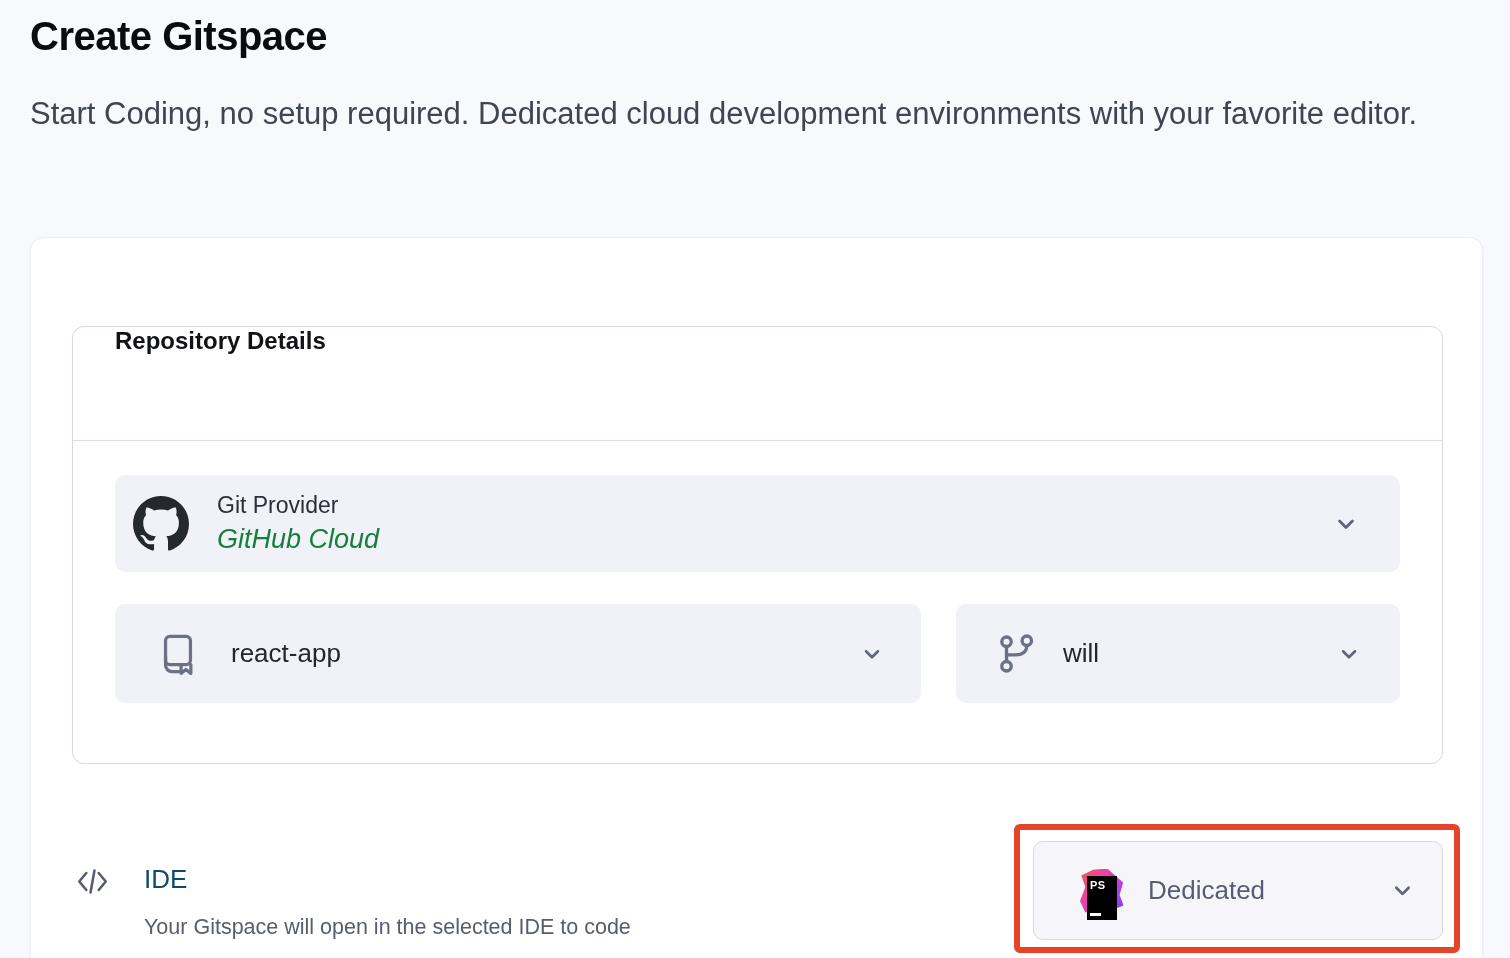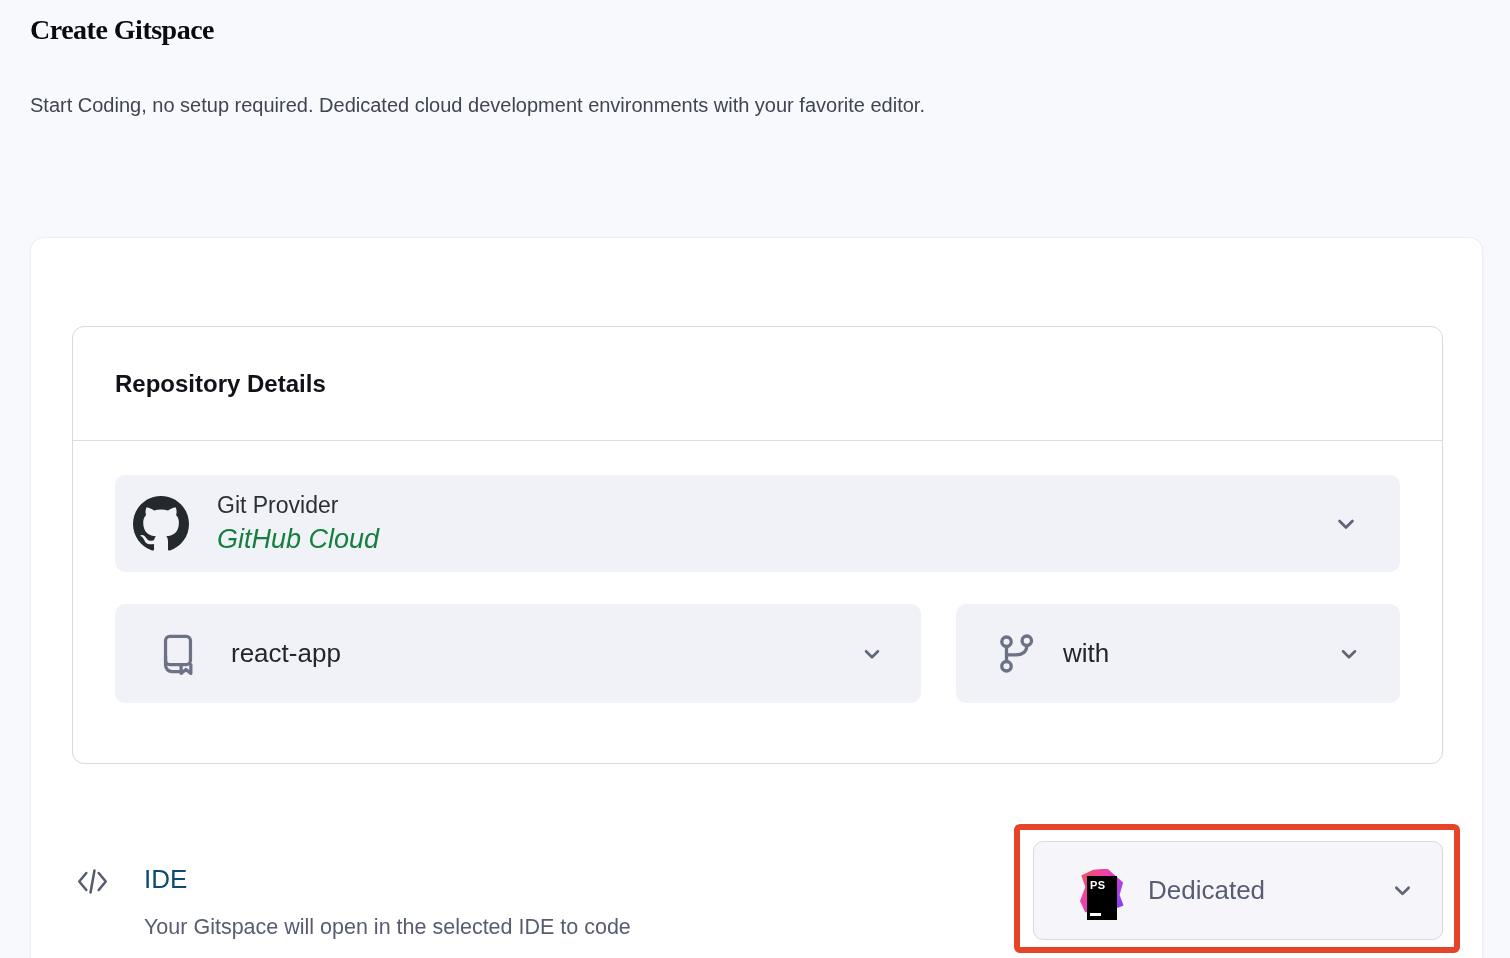--- a/index.html
+++ b/index.html
@@ -7,28 +7,27 @@
     width: 1510px; height: 958px;
     overflow: hidden;
     background: #f8f9fc;
     font-family: "Liberation Sans", "DejaVu Sans", sans-serif;
     position: relative;
   }
 
   
   .page-title {
     position: absolute; left: 30px; top: 14px;
-    font-size: 28px; font-weight: 800; letter-spacing: -0.5px;
+    font-size: 40px; font-weight: 800; letter-spacing: -0.5px;
     color: #0a0b0e;
-    font-family: Liberation Serif, serif;
   }
   .page-subtitle {
     position: absolute; left: 30px; top: 90px;
     max-width: 1400px;
-    font-size: 20px; line-height: 1.52;
+    font-size: 31px; line-height: 1.52;
     color: #404552;
   }
 
   
   .outer-card {
     position: absolute; left: 30px; top: 237px;
     width: 1453px; height: 780px;
     background: #ffffff;
     border: 1px solid #eeeff5;
     border-radius: 14px;
@@ -38,21 +37,21 @@
   
   .repo-card {
     position: absolute; left: 72px; top: 326px;
     width: 1371px; height: 438px;
     background: #ffffff;
     border: 1.5px solid #d7d8e4;
     border-radius: 12px;
   }
   .repo-card-header {
     height: 114px;
-    display: flex; align-items: center;
+    display: flex; 
     padding: 0 42px;
     border-bottom: 1.5px solid #dbdce6;
   }
   .repo-card-heading {
     font-size: 24px; font-weight: 700; color: #101217;
   }
   .repo-card-body { padding: 34px 42px 0 42px; }
 
   
   .field {
@@ -185,21 +184,21 @@
       <div class="field field-branch">
         <span style="display:flex;">
           <svg viewBox="0 0 24 24" width="42" height="42" fill="none" stroke="#6d7186" stroke-width="1.9" stroke-linecap="round" stroke-linejoin="round">
             <circle cx="6" cy="5" r="2.7"></circle>
             <circle cx="17.6" cy="4.4" r="2.7"></circle>
             <circle cx="6" cy="19" r="2.7"></circle>
             <path d="M6 7.9v8.3"></path>
             <path d="M17.6 7.3c0 3.5-2.7 5.2-6.4 5.2H6"></path>
           </svg>
         </span>
-        <span class="field-value">with</span>
+        <span class="field-value">will</span>
         <span class="chevron">
           <svg viewBox="0 0 24 24" width="26" height="26" fill="none" stroke="#5f6478" stroke-width="2.4" stroke-linecap="round" stroke-linejoin="round">
             <path d="M6.5 9.5 12 15l5.5-5.5"></path>
           </svg>
         </span>
       </div>
     </div>
   </div>
 </div>
 

